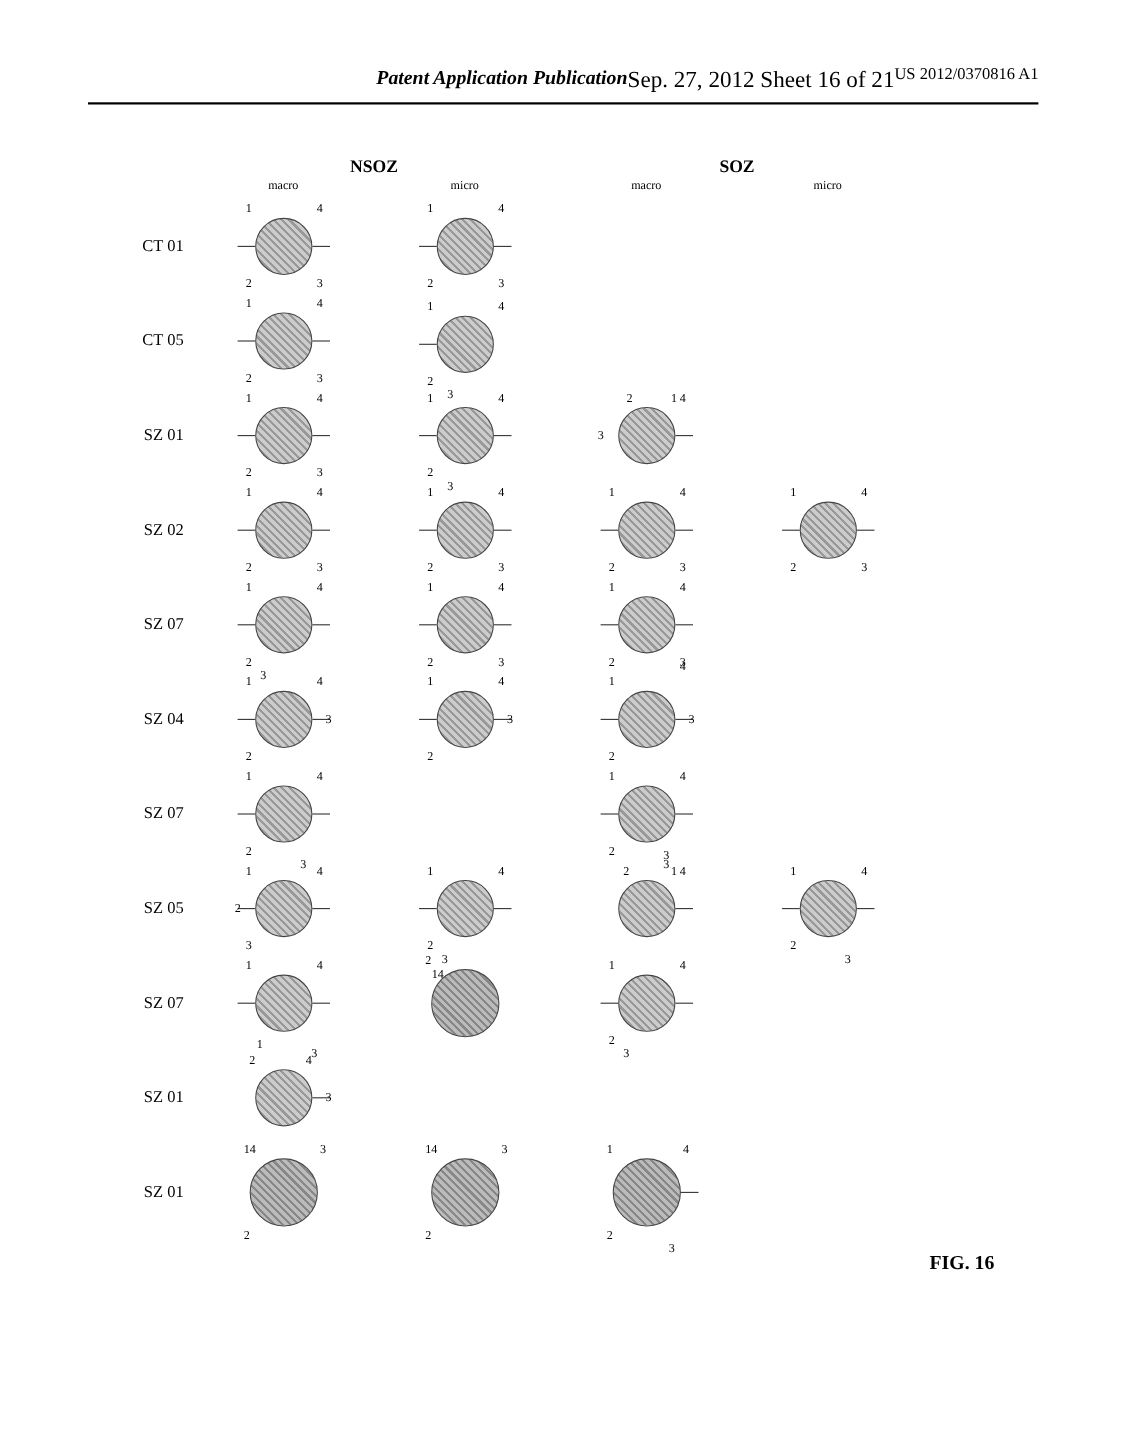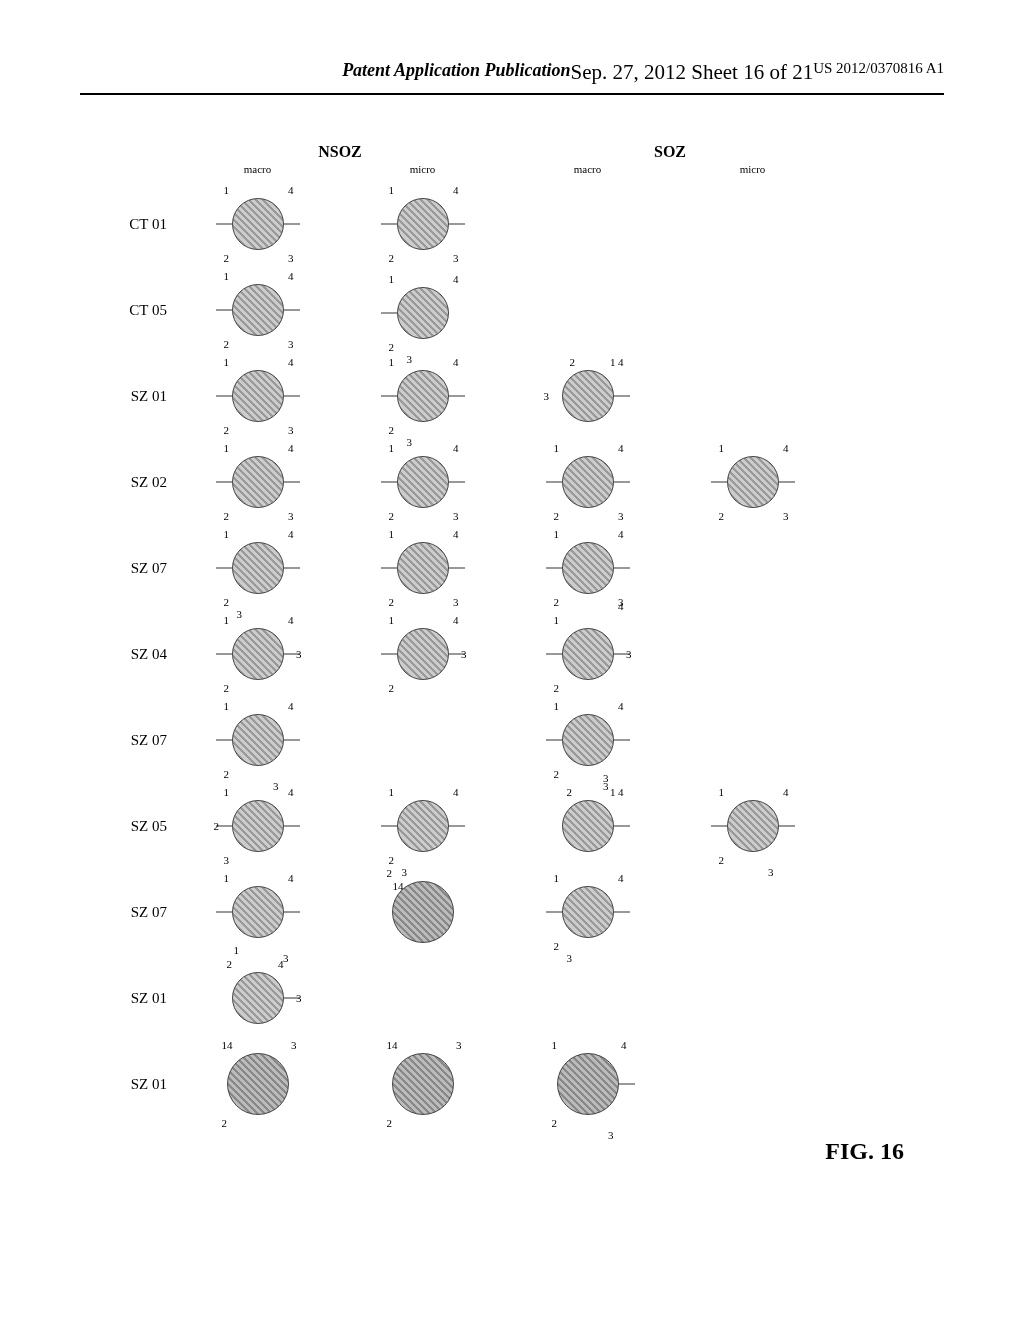--- a/index.html
+++ b/index.html
@@ -597,17 +597,17 @@
             <div class="line-r"></div>
             <span style="position:absolute;bottom:-26px;right:5px;font-size:11px;">3</span>
             <span style="position:absolute;bottom:-14px;left:-5px;font-size:11px;">2</span>
           </div>
         </div>
         <div class="quadrant"></div>
       </div>
     </div>
 
     <div style="text-align:right; margin-top:20px; padding-right:40px;">
-      <span style="font-size:24px; font-weight:bold;">FIG. 16</span>
+      <span style="font-size:18px; font-weight:bold;">FIG. 16</span>
     </div>
 
   </div>
 </div>
 
 </body></html>

